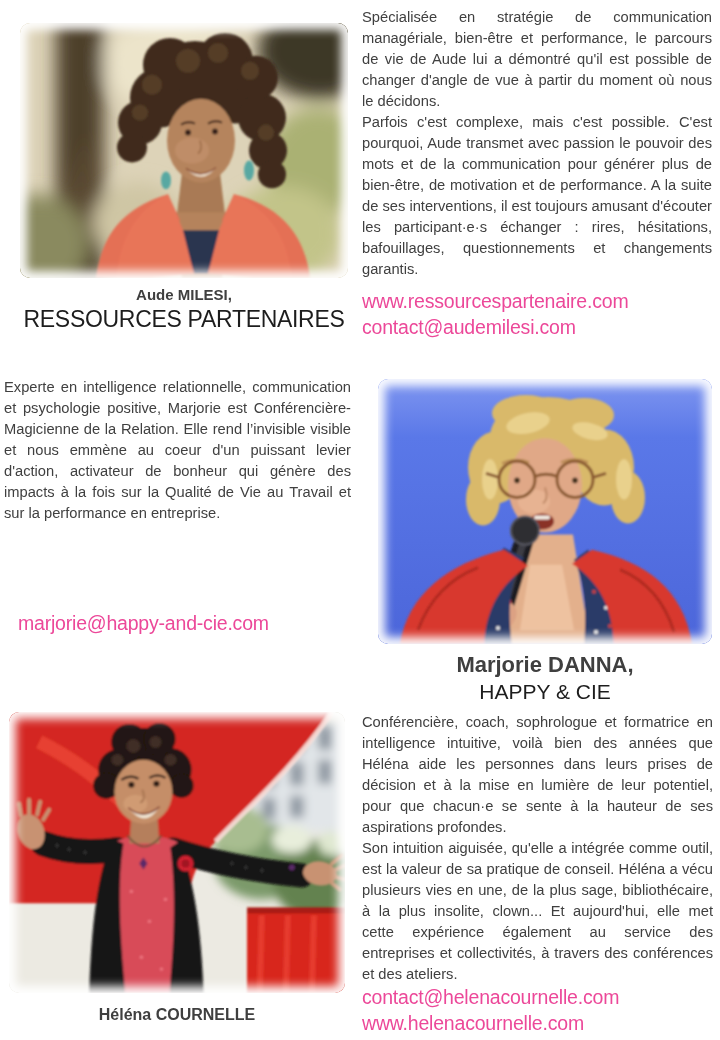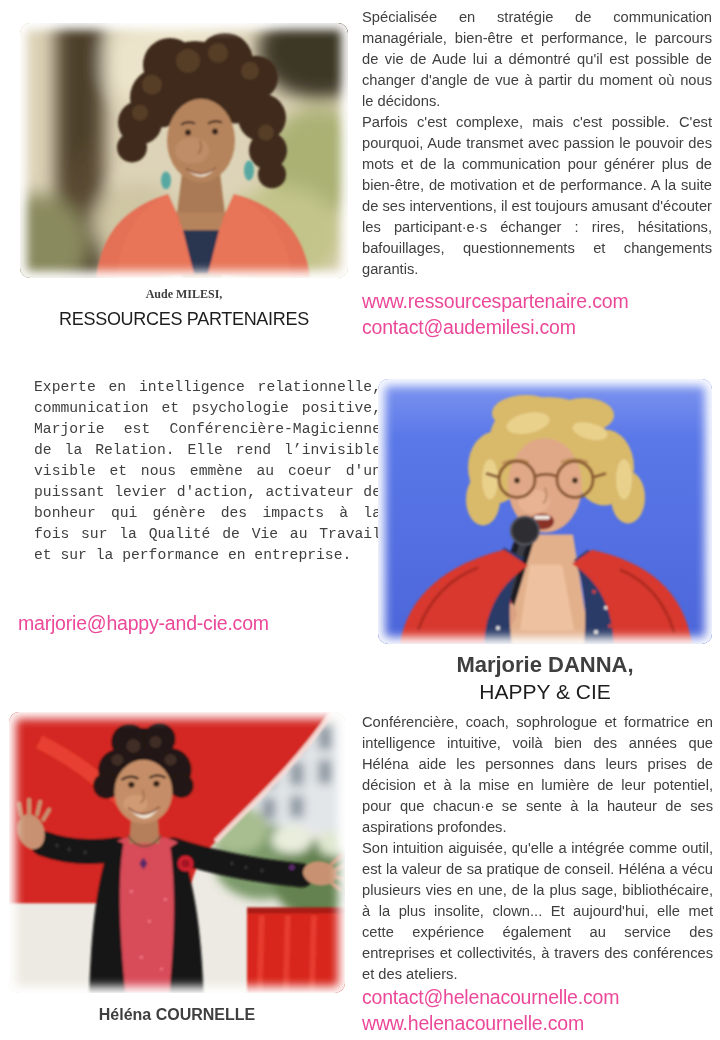--- a/index.html
+++ b/index.html
@@ -7,37 +7,37 @@
     position:relative;width:720px;height:1040px;background:#ffffff;
     font-family:"Liberation Sans",sans-serif;overflow:hidden;
   }
   
   .bio{position:absolute;color:#404040;font-size:14.7px;line-height:21px;text-align:justify;}
   .bio p{margin:0;}
   .contact{position:absolute;color:#ec4899;font-weight:normal;font-size:19.5px;line-height:26px;letter-spacing:-0.2px;}
   .caption{position:absolute;text-align:center;}
   .cap-name{font-weight:bold;color:#3f3f3f;}
   .cap-company{color:#1d1d1d;}
-  .caption1 .cap-name{font-size:12px;line-height:23px;font-family:Liberation Serif, serif;}
-  .caption1 .cap-company{font-size:18px;line-height:27px;letter-spacing:-0.3px;}
+  .caption1 .cap-name{font-size:15px;line-height:23px;}
+  .caption1 .cap-company{font-size:23px;line-height:27px;letter-spacing:-0.3px;}
   .caption2 .cap-name{font-size:22px;line-height:29px;text-align:center;}
   .caption2 .cap-company{font-size:21px;line-height:26px;}
   .caption3 .cap-name{font-size:16px;line-height:28px;}
   
   .photo{position:absolute;border-radius:10px;overflow:hidden;}
   .photo svg{display:block;width:100%;height:100%;}
   .photo::after{content:"";position:absolute;inset:0;border-radius:10px;
     box-shadow:inset 0 0 10px 7px rgba(255,255,255,0.95);pointer-events:none;}
   
   .photo1{left:20px;top:23px;width:328px;height:255px;}
   .caption1{left:12px;top:283px;width:344px;}
   .bio1{left:362px;top:7px;width:350px;}
   .contact1{left:362px;top:288px;width:350px;}
 
-  .bio2{left:34px;top:377px;width:347px;font-family:Liberation Mono, monospace;}
+  .bio2{left:4px;top:377px;width:347px;}
   .contact2{left:18px;top:610px;width:347px;}
   .photo2{left:378px;top:379px;width:334px;height:265px;}
   .caption2{left:378px;top:650px;width:334px;}
 
   .photo3{left:9px;top:712px;width:336px;height:281px;}
   .caption3{left:9px;top:1001px;width:336px;}
   .bio3{left:362px;top:712px;width:351px;}
   .contact3{left:362px;top:984px;width:351px;}
 </style>
 </head>

